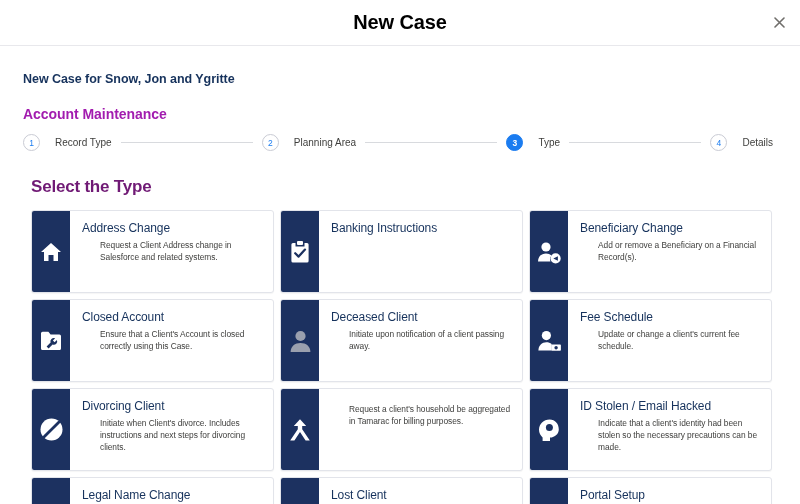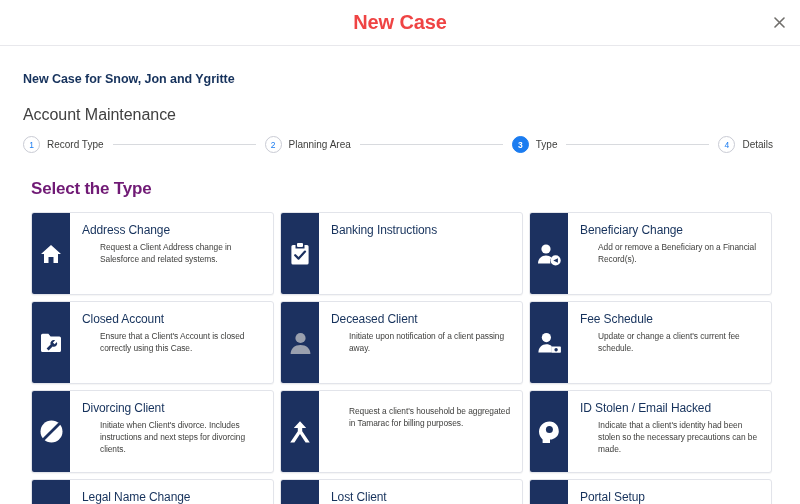--- a/index.html
+++ b/index.html
@@ -22,21 +22,21 @@
     height: 45px;
     border-bottom: 1px solid #e8e8ec;
     display: flex;
     align-items: center;
     justify-content: center;
     background: #ffffff;
   }
   .modal-title {
     font-size: 20px;
     font-weight: bold;
-    color: #ef4444;
+    color: #000000;
     letter-spacing: -0.1px;
   }
   .close-button {
     position: absolute;
     right: 10px;
     top: 50%;
     transform: translateY(-50%);
     width: 22px;
     height: 22px;
     display: flex;
@@ -54,23 +54,23 @@
     padding: 0 0 0 0;
   }
   .context-line {
     font-size: 12.5px;
     font-weight: bold;
     color: #16325c;
     padding: 26px 8px 0 23px;
     letter-spacing: -0.05px;
   }
   .section-name {
-    font-size: 16px;
-    font-weight: normal;
-    color: #404040;
+    font-size: 14px;
+    font-weight: bold;
+    color: #a21caf;
     padding: 20px 0 0 23px;
     letter-spacing: -0.05px;
   }
 
   
   .stepper {
     display: flex;
     align-items: center;
     padding: 12px 27px 0 23px;
   }
@@ -96,21 +96,21 @@
   }
   .step.active .step-marker {
     background: #1b7cf0;
     border-color: #1b7cf0;
     color: #ffffff;
     font-weight: bold;
   }
   .step-label {
     font-size: 10px;
     color: #3e3e3c;
-    margin-left: 7px;
+    margin-left: 15px;
     white-space: nowrap;
   }
   .step-line {
     flex: 1 1 auto;
     height: 1px;
     background: #d8dade;
     margin: 0 9px 0 9px;
     min-width: 10px;
   }
 

